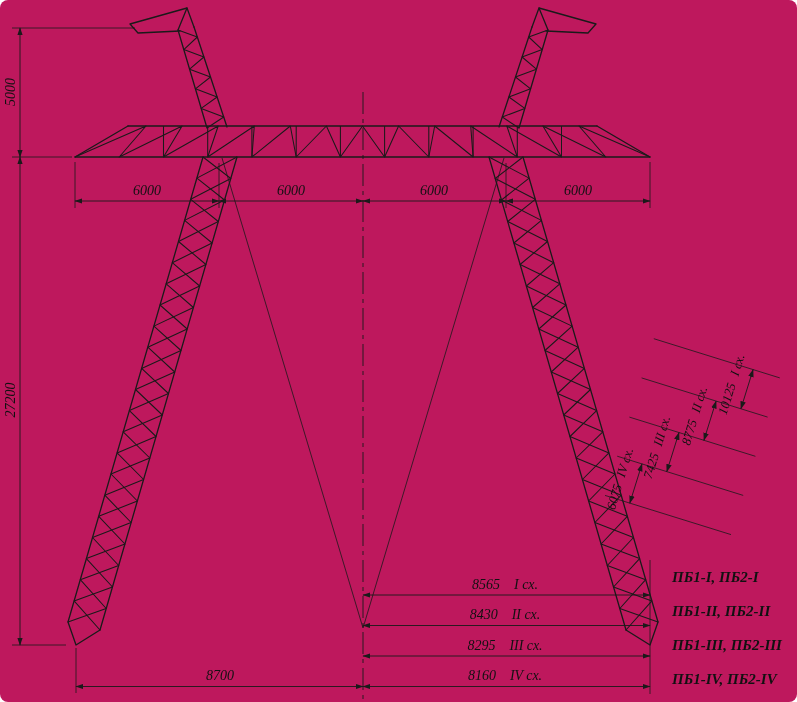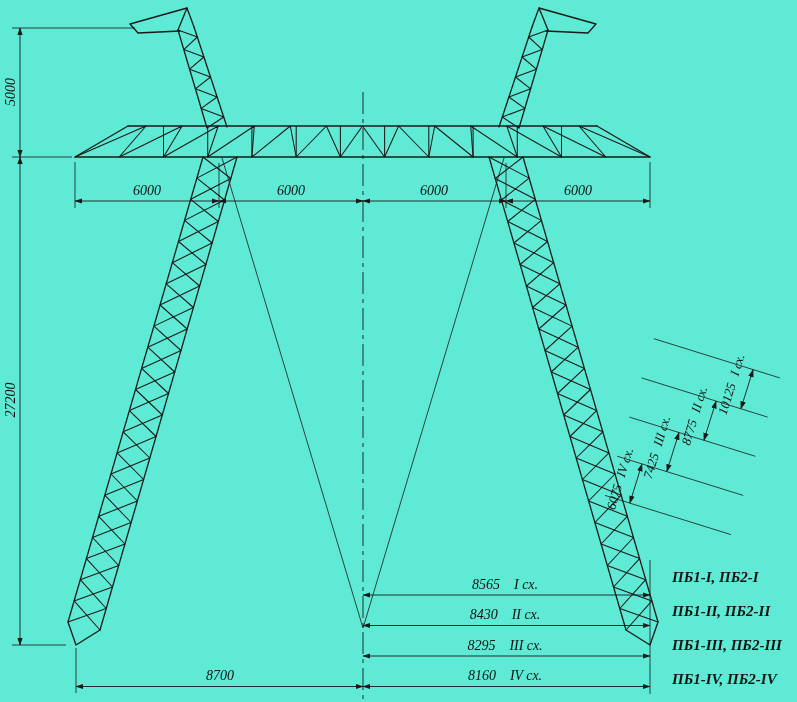--- a/index.html
+++ b/index.html
@@ -1,17 +1,17 @@
 <!DOCTYPE html>
 <html><head>
 <meta charset="utf-8">
 <style>
   html,body{margin:0;padding:0;background:#ffffff;}
-  .canvas{position:relative;width:797px;height:702px;background:#5eead4;overflow:hidden;
-          font-family:"Liberation Serif",serif;}
+  .canvas{position:relative;width:797px;height:702px;background:#be185d;overflow:hidden;
+          font-family:"Liberation Serif",serif;border-radius:8px;}
   svg{display:block;}
   .s   {stroke:#1a1a1a;stroke-width:1.3;fill:none;stroke-linejoin:round;stroke-linecap:round;}
   .lat {stroke:#1a1a1a;stroke-width:1.05;fill:none;stroke-linejoin:round;}
   .thin{stroke:#1a1a1a;stroke-width:0.8;fill:none;}
   .dim {stroke:#1a1a1a;stroke-width:0.9;fill:none;}
   .axis{stroke:#1a1a1a;stroke-width:0.9;fill:none;stroke-dasharray:22 5 4 5;}
   .dimtxt{font:italic 14px "Liberation Serif",serif;fill:#111;}
   .dimtxt-sm{font:italic 13px "Liberation Serif",serif;fill:#111;}
   .legendtxt{font:italic bold 15px "Liberation Serif",serif;fill:#111;}
 </style>

